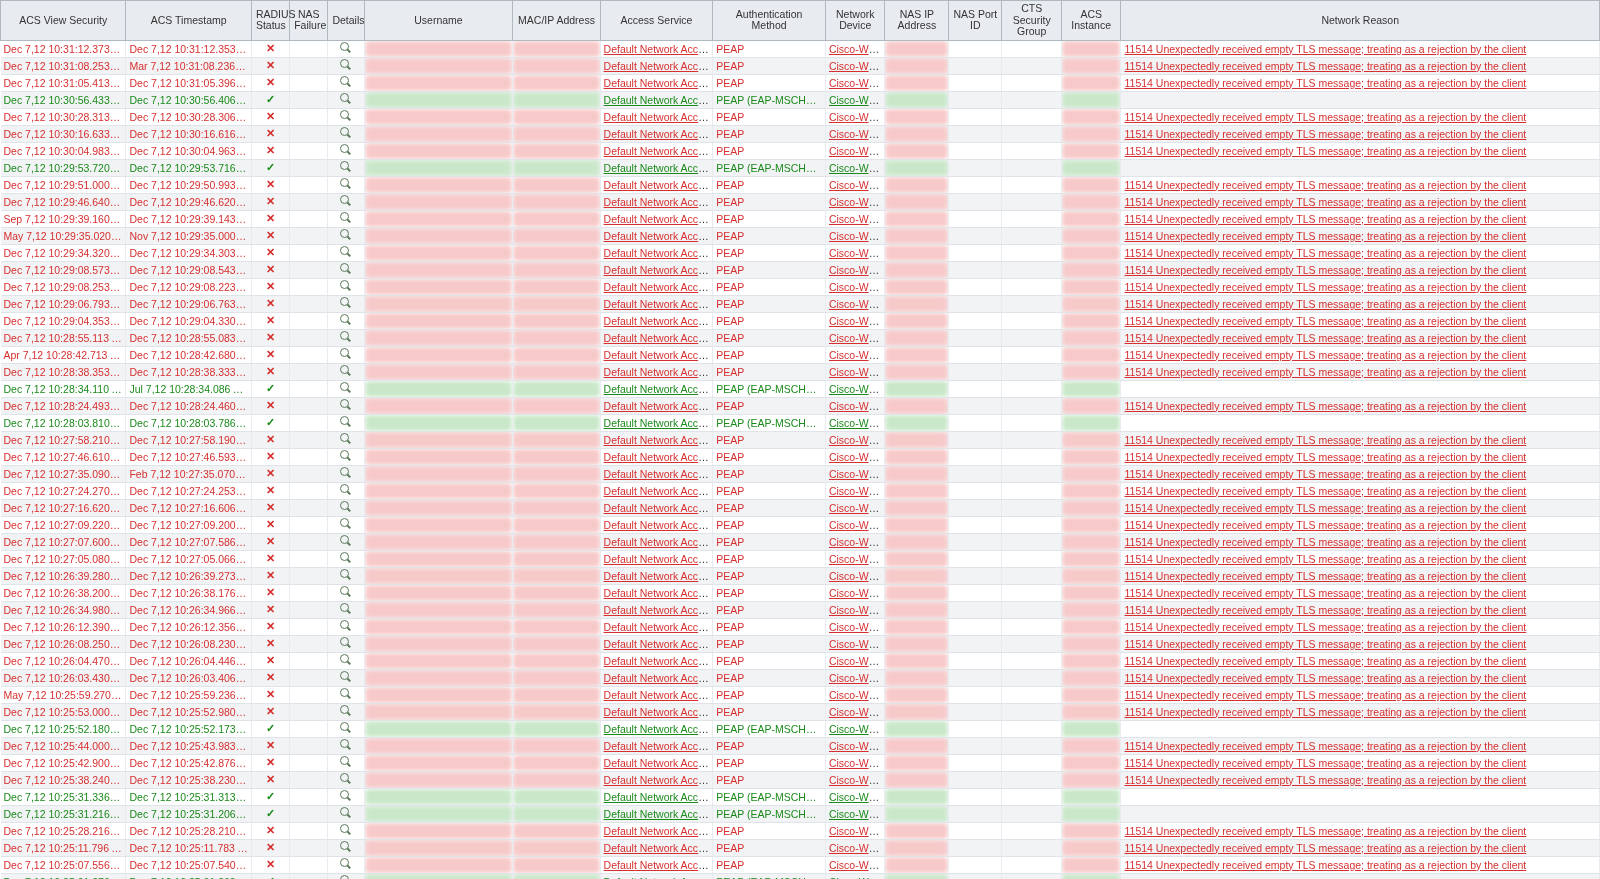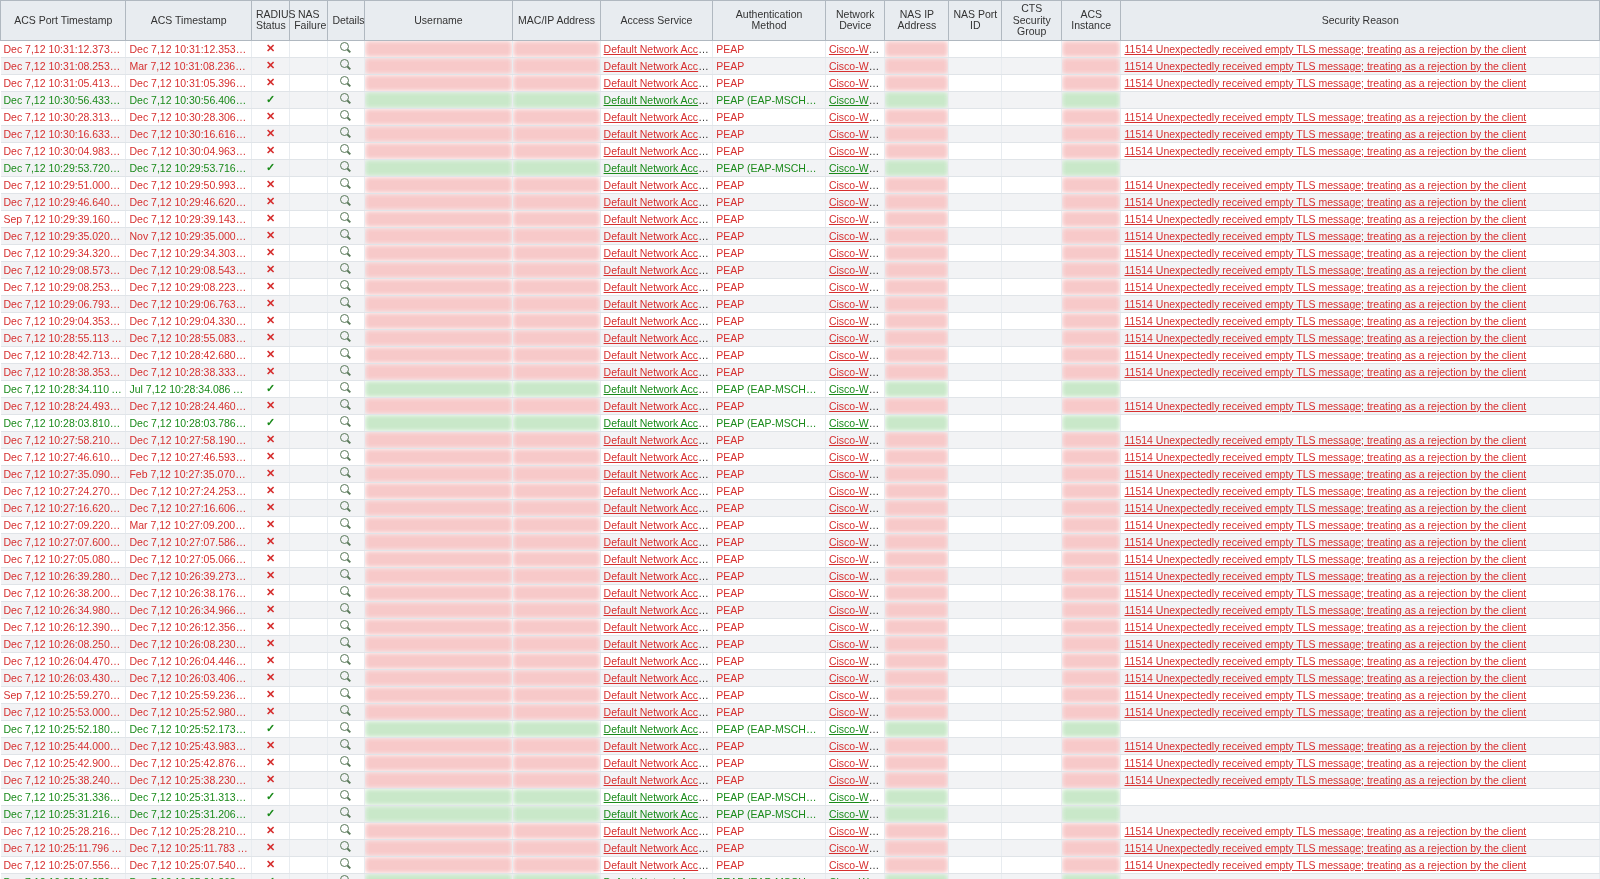--- a/index.html
+++ b/index.html
@@ -105,35 +105,35 @@
       <col style="width: 106px;">
       <col style="width: 56px;">
       <col style="width: 60px;">
       <col style="width: 50px;">
       <col style="width: 56px;">
       <col style="width: 56px;">
       <col style="width: 450px;">
     </colgroup>
   <thead>
     <tr id="header-row">
-        <th>ACS Port Timestamp</th>
+        <th>ACS View Security</th>
         <th>ACS Timestamp</th>
         <th>RADIUS Status</th>
         <th>NAS Failure</th>
         <th>Details</th>
         <th>Username</th>
         <th>MAC/IP Address</th>
         <th>Access Service</th>
         <th>Authentication Method</th>
         <th>Network Device</th>
         <th>NAS IP Address</th>
         <th>NAS Port ID</th>
         <th>CTS Security Group</th>
         <th>ACS Instance</th>
-        <th>Security  Reason</th>
+        <th>Network  Reason</th>
       </tr>
   </thead>
   <tbody id="tb">
       <tr class="norm">
         <td class="ts-fail">Dec 7,12 10:31:12.373 AM</td>
         <td class="ts-fail">Dec 7,12 10:31:12.353 AM</td>
         <td class="status-cell status-fail">✕</td>
         <td></td>
         <td class="details-cell"><span class="mag"></span></td>
         <td class="redact">
@@ -399,21 +399,21 @@
           <div class="blur-container blur-red"></div>
         </td>
         <td></td>
         <td></td>
         <td class="redact">
           <div class="blur-container blur-red"></div>
         </td>
         <td><span class="link-fail">11514 Unexpectedly received empty TLS message; treating as a rejection by the client</span></td>
       </tr>
       <tr class="alt">
-        <td class="ts-fail">Dec 7,12 10:29:35.020 AM</td>
+        <td class="ts-fail">May 7,12 10:29:35.020 AM</td>
         <td class="ts-fail">Nov 7,12 10:29:35.000 AM</td>
         <td class="status-cell status-fail">✕</td>
         <td></td>
         <td class="details-cell"><span class="mag"></span></td>
         <td class="redact">
           <div class="blur-container blur-red"></div>
         </td>
         <td class="redact">
           <div class="blur-container blur-red"></div>
         </td>
@@ -574,21 +574,21 @@
           <div class="blur-container blur-red"></div>
         </td>
         <td></td>
         <td></td>
         <td class="redact">
           <div class="blur-container blur-red"></div>
         </td>
         <td><span class="link-fail">11514 Unexpectedly received empty TLS message; treating as a rejection by the client</span></td>
       </tr>
       <tr class="norm">
-        <td class="ts-fail">Dec 7,12 10:28:42.713 AM</td>
+        <td class="ts-fail">Apr 7,12 10:28:42.713 AM</td>
         <td class="ts-fail">Dec 7,12 10:28:42.680 AM</td>
         <td class="status-cell status-fail">✕</td>
         <td></td>
         <td class="details-cell"><span class="mag"></span></td>
         <td class="redact">
           <div class="blur-container blur-red"></div>
         </td>
         <td class="redact">
           <div class="blur-container blur-red"></div>
         </td>
@@ -825,21 +825,21 @@
         </td>
         <td></td>
         <td></td>
         <td class="redact">
           <div class="blur-container blur-red"></div>
         </td>
         <td><span class="link-fail">11514 Unexpectedly received empty TLS message; treating as a rejection by the client</span></td>
       </tr>
       <tr class="norm">
         <td class="ts-fail">Dec 7,12 10:27:09.220 AM</td>
-        <td class="ts-fail">Mar 7,12 10:27:09.200 AM</td>
+        <td class="ts-fail">Dec 7,12 10:27:09.200 AM</td>
         <td class="status-cell status-fail">✕</td>
         <td></td>
         <td class="details-cell"><span class="mag"></span></td>
         <td class="redact">
           <div class="blur-container blur-red"></div>
         </td>
         <td class="redact">
           <div class="blur-container blur-red"></div>
         </td>
         <td><span class="link-fail">Default Network Access</span></td>
@@ -1074,21 +1074,21 @@
           <div class="blur-container blur-red"></div>
         </td>
         <td></td>
         <td></td>
         <td class="redact">
           <div class="blur-container blur-red"></div>
         </td>
         <td><span class="link-fail">11514 Unexpectedly received empty TLS message; treating as a rejection by the client</span></td>
       </tr>
       <tr class="norm">
-        <td class="ts-fail">Sep 7,12 10:25:59.270 AM</td>
+        <td class="ts-fail">May 7,12 10:25:59.270 AM</td>
         <td class="ts-fail">Dec 7,12 10:25:59.236 AM</td>
         <td class="status-cell status-fail">✕</td>
         <td></td>
         <td class="details-cell"><span class="mag"></span></td>
         <td class="redact">
           <div class="blur-container blur-red"></div>
         </td>
         <td class="redact">
           <div class="blur-container blur-red"></div>
         </td>

